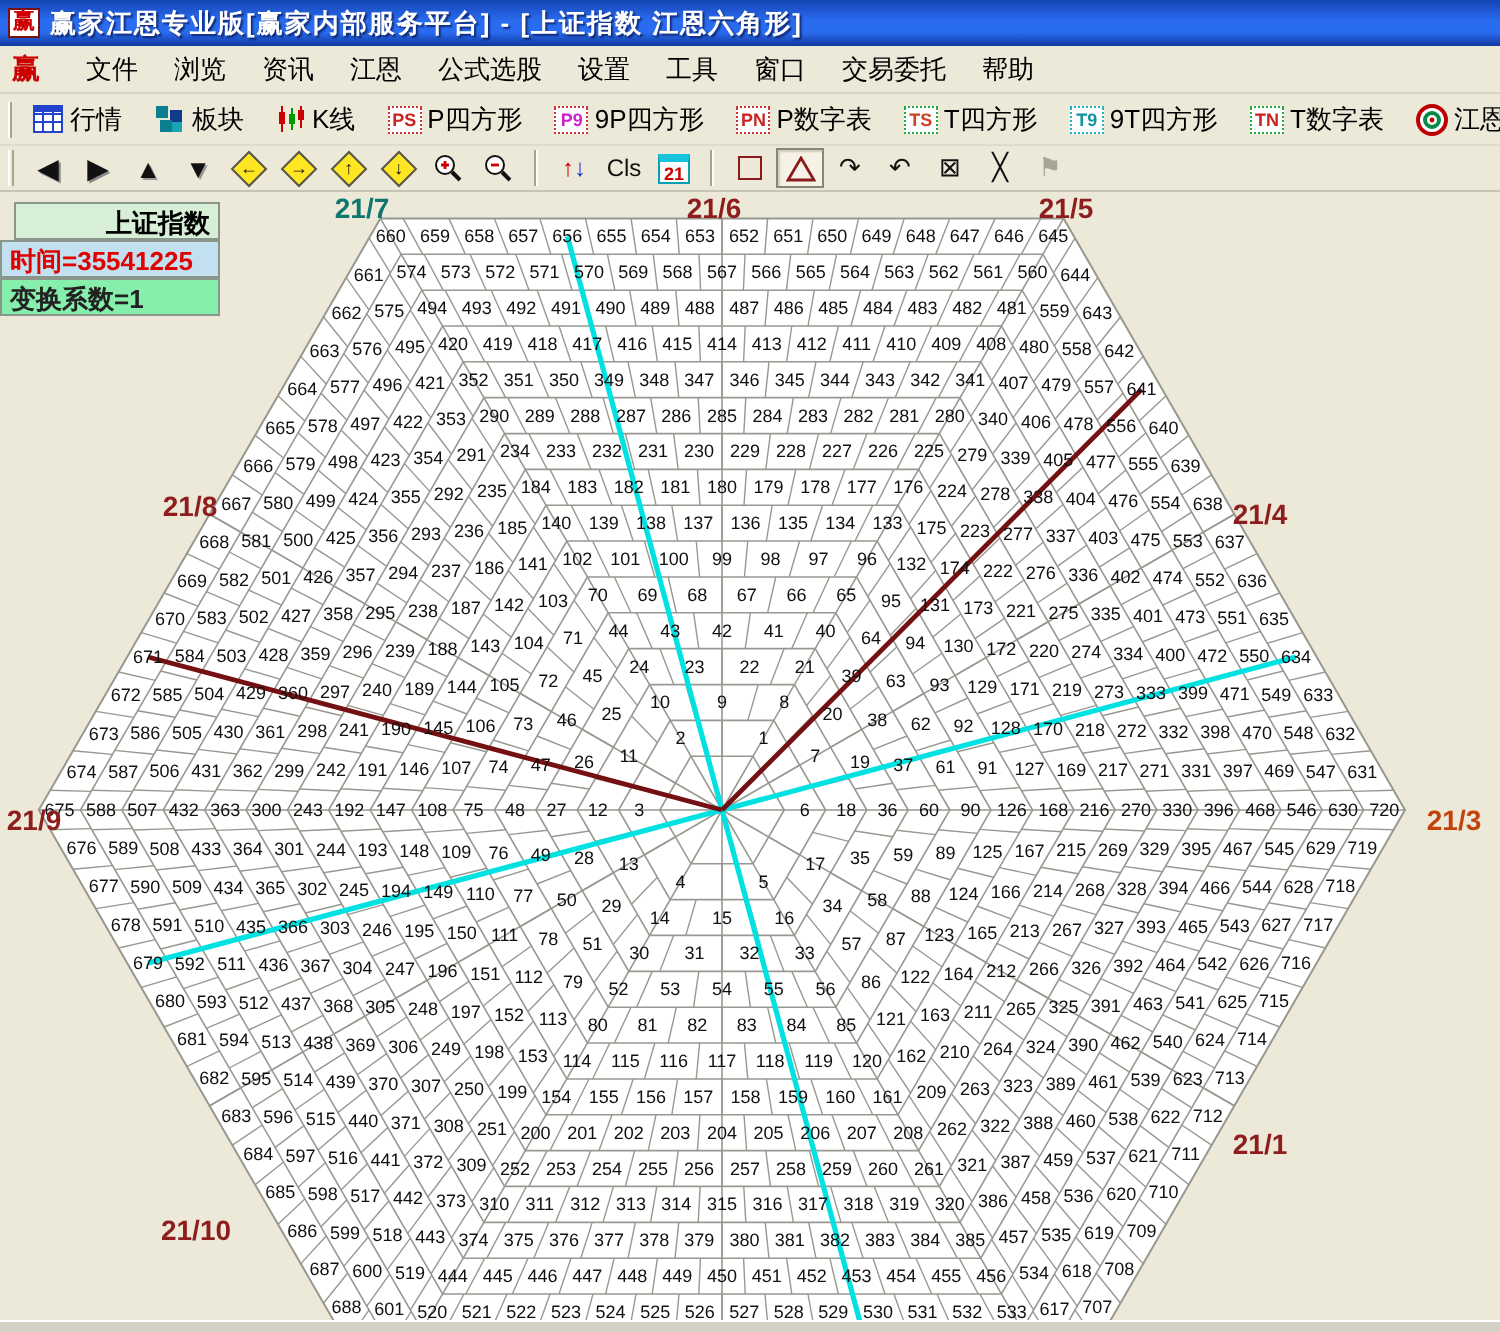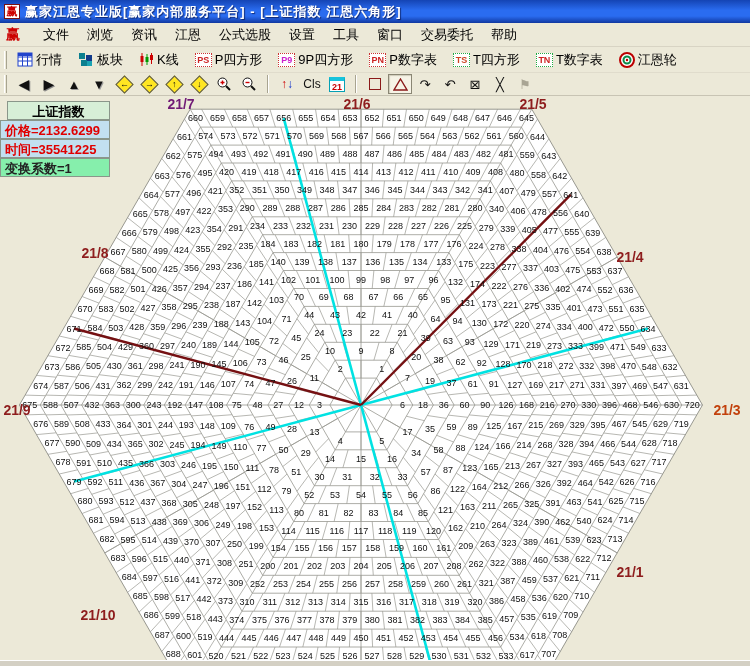--- a/index.html
+++ b/index.html
@@ -44,21 +44,21 @@
 
   
   #chart { position:absolute; left:0; top:97px; width:750px; height:563px; overflow:hidden; background:#ece9d8; }
   #hexsvg { position:absolute; left:0; top:0; }
   .dir-label { position:absolute; font-size:14px; font-weight:bold; color:#8e1d1d; transform:translate(-50%,-50%);
     white-space:nowrap; font-family:"Liberation Sans",sans-serif; }
 
   
   .info-panel { position:absolute; left:0; top:4px; width:170px; z-index:5; font-weight:bold; }
   .ip-box { border:1px solid #8a968a; padding:1px 4px; font-size:13px; }
-  .ip-title { margin-left:7px; width:103px; background:#d7efd7; color:#000; text-align:center; height:19px; }
+  .ip-title { margin-left:7px; width:103px; background:#d7efd7; color:#000; text-align:right; height:19px; }
   .ip-row-blue { width:110px; background:#c2e0f0; color:#e00000; height:19px; }
   .ip-row-green { width:110px; background:#86efac; color:#222; height:19px; }
 
   
   .statusbar { position:absolute; left:0; top:660px; width:750px; height:6px;
     background:#d4d0c4; border-top:1px solid #fff; }
 
   svg text { font-family:"Liberation Sans","DejaVu Sans",sans-serif; }
 </style>
 </head>
@@ -126,20 +126,24 @@
           <span class="badge" style="color:#cc22cc;border:1px dotted #cc3333">P9</span>
           <span>9P四方形</span>
         </div>
         <div class="tb-btn">
           <span class="badge" style="color:#cc2222;border:1px dotted #cc3333">PN</span>
           <span>P数字表</span>
         </div>
         <div class="tb-btn">
           <span class="badge" style="color:#cc4422;border:1px dotted #22aa44">TS</span>
           <span>T四方形</span>
+        </div>
+        <div class="tb-btn">
+          <span class="badge" style="color:#11939b;border:1px dotted #26b3bb">T9</span>
+          <span>9T四方形</span>
         </div>
         <div class="tb-btn">
           <span class="badge" style="color:#cc2222;border:1px dotted #22aa44">TN</span>
           <span>T数字表</span>
         </div>
         <div class="tb-btn">
           <svg width="16" height="16">
             <circle cx="8" cy="8" r="7" fill="#fff" stroke="#b00" stroke-width="2"></circle>
             <circle cx="8" cy="8" r="3.5" fill="none" stroke="#0a8a4a" stroke-width="2"></circle>
             <circle cx="8" cy="8" r="1.2" fill="#b00"></circle>
@@ -1675,32 +1679,31 @@
           <text x="626.0" y="425.7" text-anchor="middle" font-size="9" fill="#101010">714</text>
           <text x="637.0" y="406.6" text-anchor="middle" font-size="9" fill="#101010">715</text>
           <text x="648.0" y="387.5" text-anchor="middle" font-size="9" fill="#101010">716</text>
           <text x="659.1" y="368.4" text-anchor="middle" font-size="9" fill="#101010">717</text>
           <text x="670.1" y="349.2" text-anchor="middle" font-size="9" fill="#101010">718</text>
           <text x="681.2" y="330.1" text-anchor="middle" font-size="9" fill="#101010">719</text>
           <text x="692.2" y="311.0" text-anchor="middle" font-size="9" fill="#101010">720</text>
         </svg>
       </div>
     <div id="dir-labels">
-        <div class="dir-label" style="left: 181px; top: 7px; color: #701a75;">21/7</div>
+        <div class="dir-label" style="left: 181px; top: 7px; color: #0f766e;">21/7</div>
         <div class="dir-label" style="left: 357px; top: 7px; color: rgb(142, 29, 29);">21/6</div>
         <div class="dir-label" style="left: 533px; top: 7px; color: rgb(142, 29, 29);">21/5</div>
         <div class="dir-label" style="left: 95px; top: 156px; color: rgb(142, 29, 29);">21/8</div>
         <div class="dir-label" style="left: 630px; top: 160px; color: rgb(142, 29, 29);">21/4</div>
         <div class="dir-label" style="left: 17px; top: 313px; color: rgb(142, 29, 29);">21/9</div>
         <div class="dir-label" style="left: 727px; top: 313px; color: #c2410c;">21/3</div>
         <div class="dir-label" style="left: 98px; top: 475px; color: rgb(142, 29, 29); margin-top: 43px;">21/10</div>
         <div class="dir-label" style="left: 630px; top: 475px; color: rgb(142, 29, 29);">21/1</div>
       </div>
     <div class="info-panel">
       <div class="ip-box ip-title">上证指数</div>
-      <div class="ip-box ip-row-blue">价格=2132.6299</div>
       <div class="ip-box ip-row-blue">时间=35541225</div>
       <div class="ip-box ip-row-green">变换系数=1</div>
     </div>
   </div>
 
   <div class="statusbar"></div>
 </div>
 
 </body></html>

